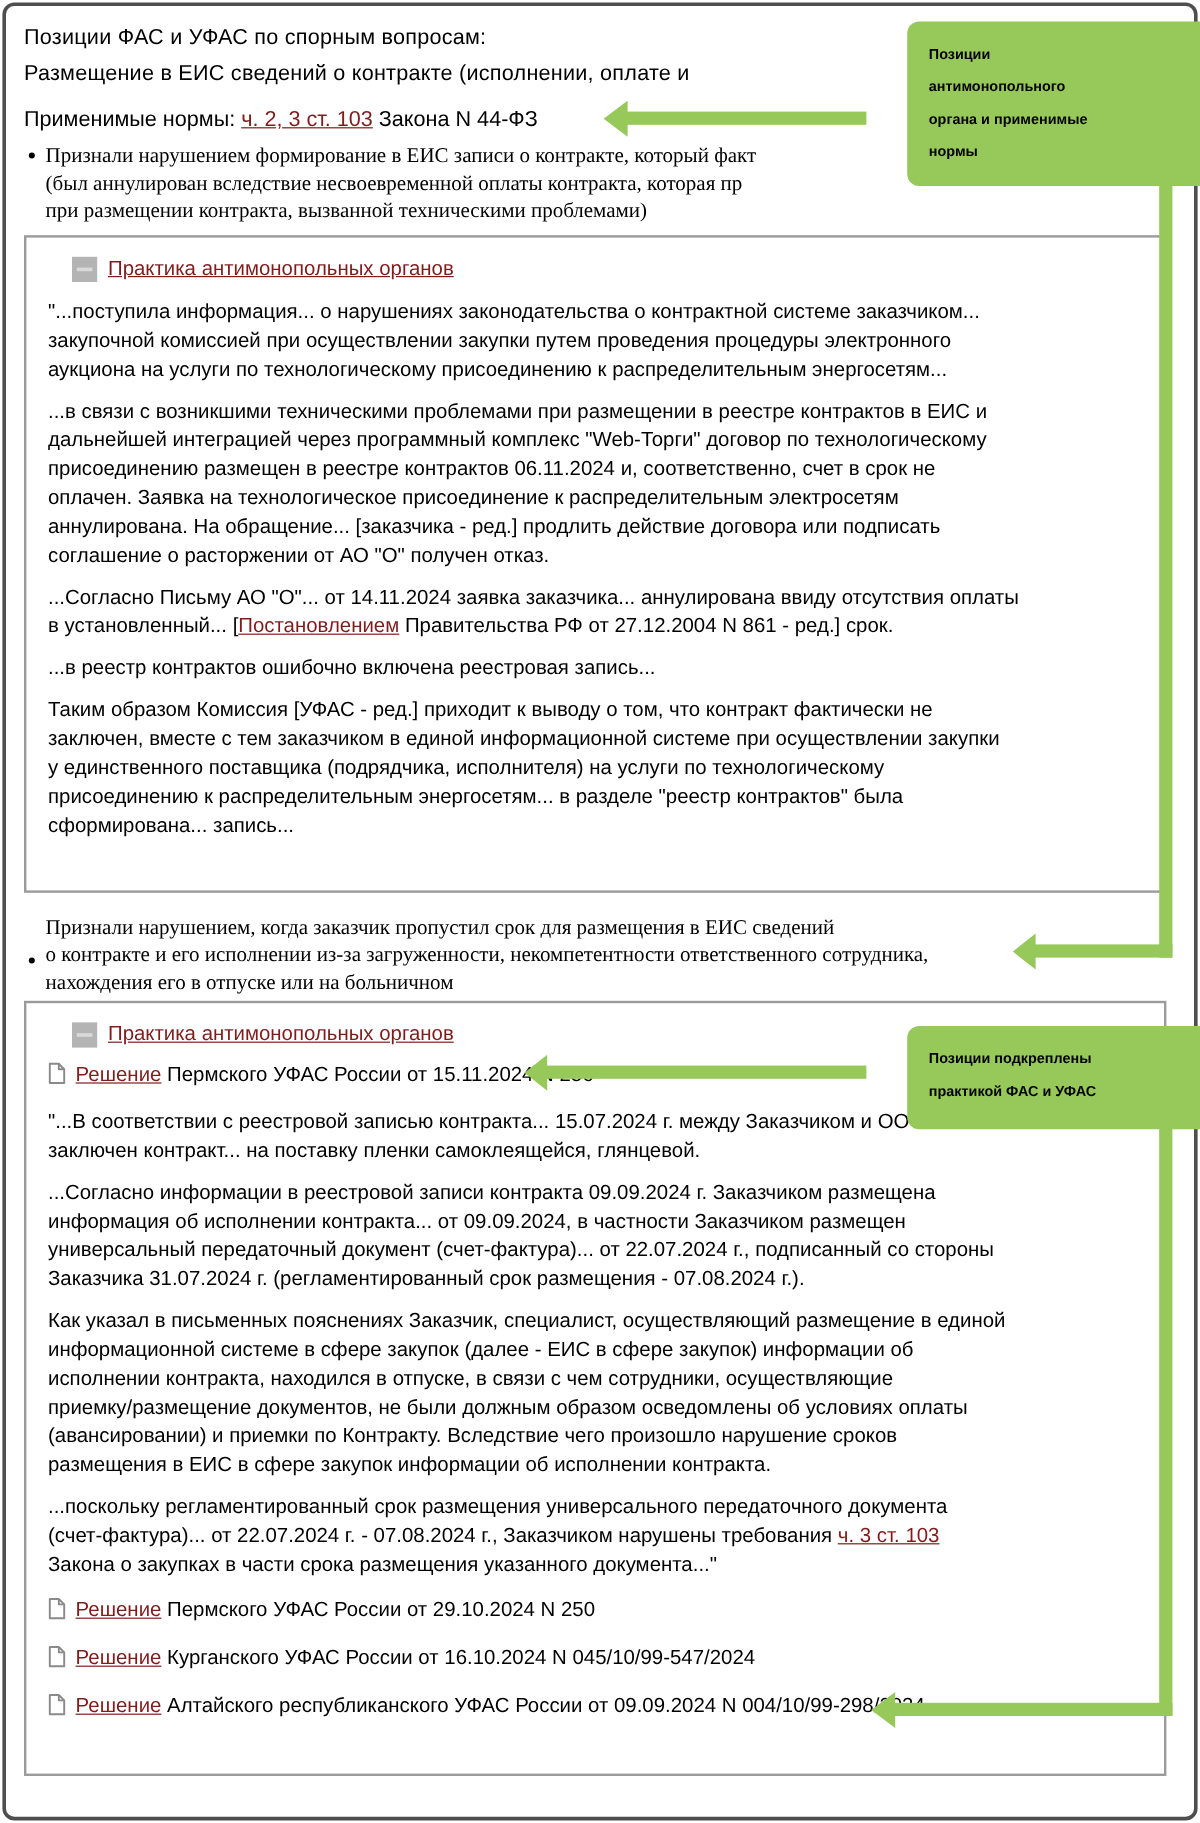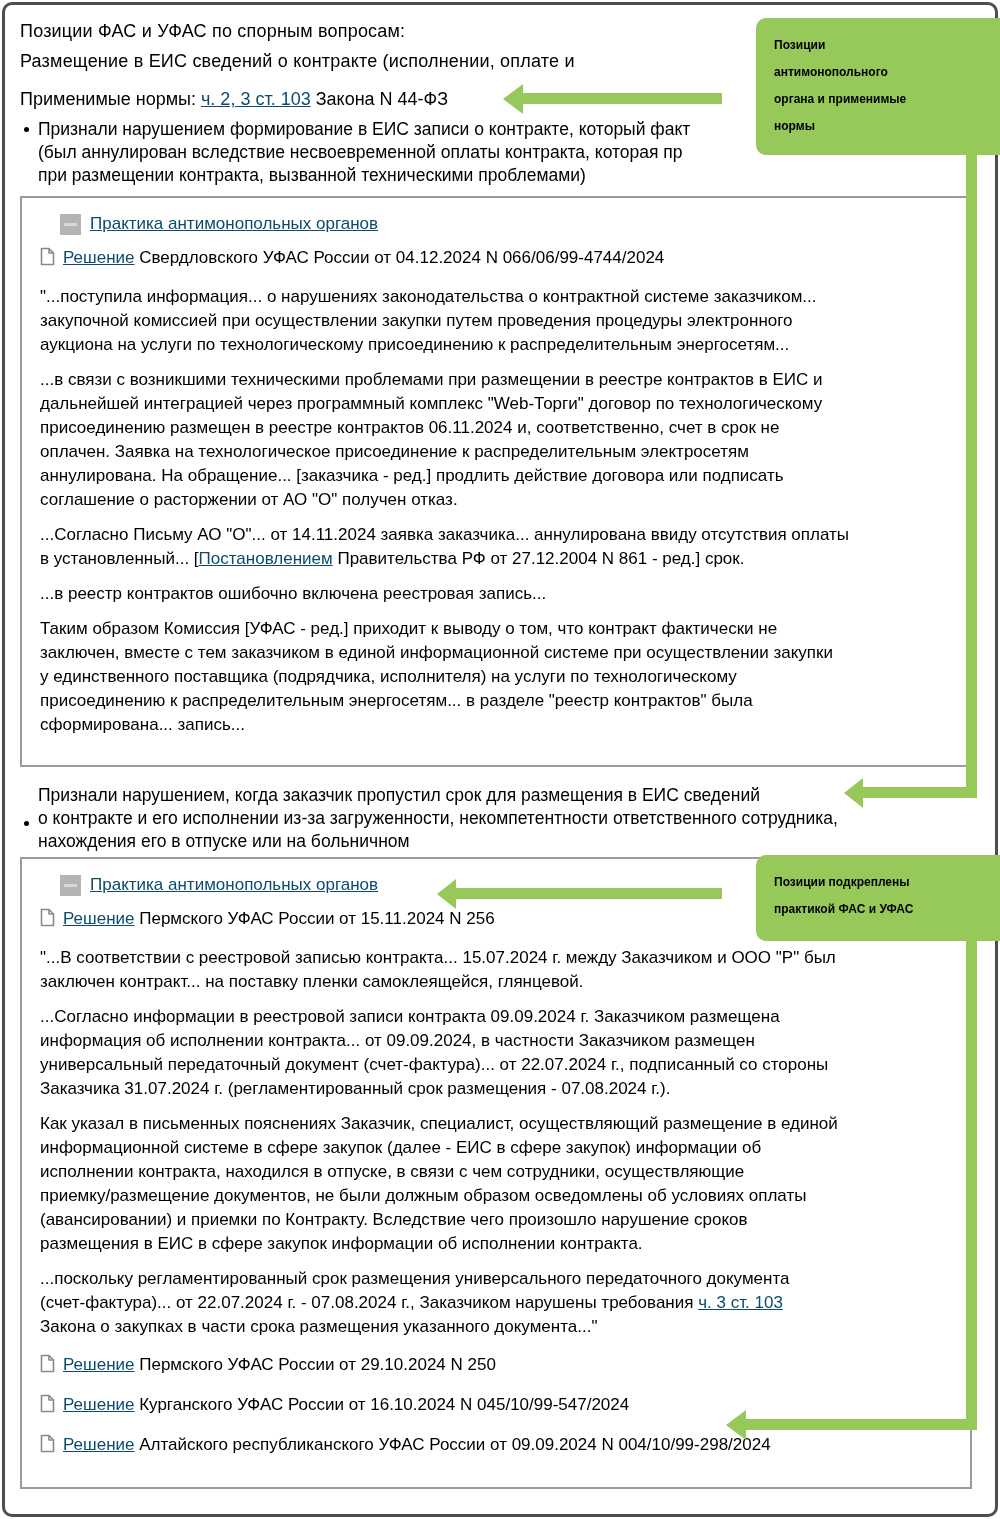--- a/index.html
+++ b/index.html
@@ -6,29 +6,29 @@
   body{
     width:1000px;height:1519px;position:relative;background:#ffffff;
     font-family:"Liberation Sans","DejaVu Sans",sans-serif;color:#000;
     overflow:hidden;
   }
   .frame{position:absolute;inset:2px;border:3px solid #4e4e4e;border-radius:10px;pointer-events:none;z-index:0;}
   .content{position:relative;z-index:1;padding:16px 20px 0 20px;}
 
   .title{font-weight:normal;font-size:18px;line-height:30px;letter-spacing:.2px;}
   .norms{font-size:18px;line-height:24px;margin-top:11px;}
-  .link{color:#0c4a6e;text-decoration:underline;cursor:pointer;}
+  .link{color:#7f1d1d;text-decoration:underline;cursor:pointer;}
 
-  .bullet{display:flex;margin-top:7px;font-size:17.5px;line-height:23px;}
+  .bullet{display:flex;margin-top:7px;font-size:17.5px;line-height:23px;font-family:Liberation Serif, serif;}
   .bullet .dot{width:5px;height:5px;border-radius:50%;background:#000;margin:9px 9px 0 4px;flex:none;}
   .pre{white-space:pre-line;}
 
   .practice-box{
     width:952px;box-sizing:border-box;border:2px solid #9b9b9b;
-    margin-top:9px;padding:12px 18px 14px 18px;background:#fff;
+    margin-top:9px;padding:12px 18px 28px 18px;background:#fff;
   }
   .practice-row{display:flex;align-items:center;margin:2px 0 0 20px;font-size:17px;line-height:24px;}
   .collapse-icon{width:21px;height:21px;background:#b4b4b4;position:relative;margin-right:9px;flex:none;}
   .collapse-icon::after{content:"";position:absolute;left:4px;right:4px;top:9px;height:3px;background:#d9d9d9;}
   .practice-link{font-size:17px;}
 
   .decision-row{margin:10px 0;font-size:17px;line-height:24px;}
   .doc-icon{display:inline-block;margin-right:8px;vertical-align:-3px;}
   .paragraphs{margin-top:12px;}
   .para{white-space:pre-line;font-size:17px;line-height:24px;margin:0 0 11px 0;}
@@ -62,26 +62,20 @@
     <span class="pre">Признали нарушением формирование в ЕИС записи о контракте, который факт
 (был аннулирован вследствие несвоевременной оплаты контракта, которая пр
 при размещении контракта, вызванной техническими проблемами)</span>
   </div>
 
   <div class="practice-box">
     <div class="practice-row">
       <span class="collapse-icon"></span>
       <a class="link practice-link" href="#">Практика антимонопольных органов</a>
     </div>
-    <div class="decisions-top">
-        <div class="decision-row"><span class="doc-icon"><svg width="15" height="19" viewBox="0 0 15 19">
-              <path d="M1.5 1.5 h7.5 l4.5 4.5 v11.5 h-12 z" fill="#ffffff" stroke="#8a8a8a" stroke-width="1.6" stroke-linejoin="round"></path>
-              <path d="M9 1.5 v4.5 h4.5" fill="none" stroke="#8a8a8a" stroke-width="1.6" stroke-linejoin="round"></path>
-            </svg></span><a class="link" href="#">Решение</a><span> Свердловского УФАС России от 04.12.2024 N 066/06/99-4744/2024</span></div>
-      </div>
     <div class="paragraphs">
         <div class="para"><span>"...поступила информация... о нарушениях законодательства о контрактной системе заказчиком...
 закупочной комиссией при осуществлении закупки путем проведения процедуры электронного
 аукциона на услуги по технологическому присоединению к распределительным энергосетям...</span></div>
         <div class="para"><span>...в связи с возникшими техническими проблемами при размещении в реестре контрактов в ЕИС и
 дальнейшей интеграцией через программный комплекс "Web-Торги" договор по технологическому
 присоединению размещен в реестре контрактов 06.11.2024 и, соответственно, счет в срок не
 оплачен. Заявка на технологическое присоединение к распределительным электросетям
 аннулирована. На обращение... [заказчика - ред.] продлить действие договора или подписать
 соглашение о расторжении от АО "О" получен отказ.</span></div>

